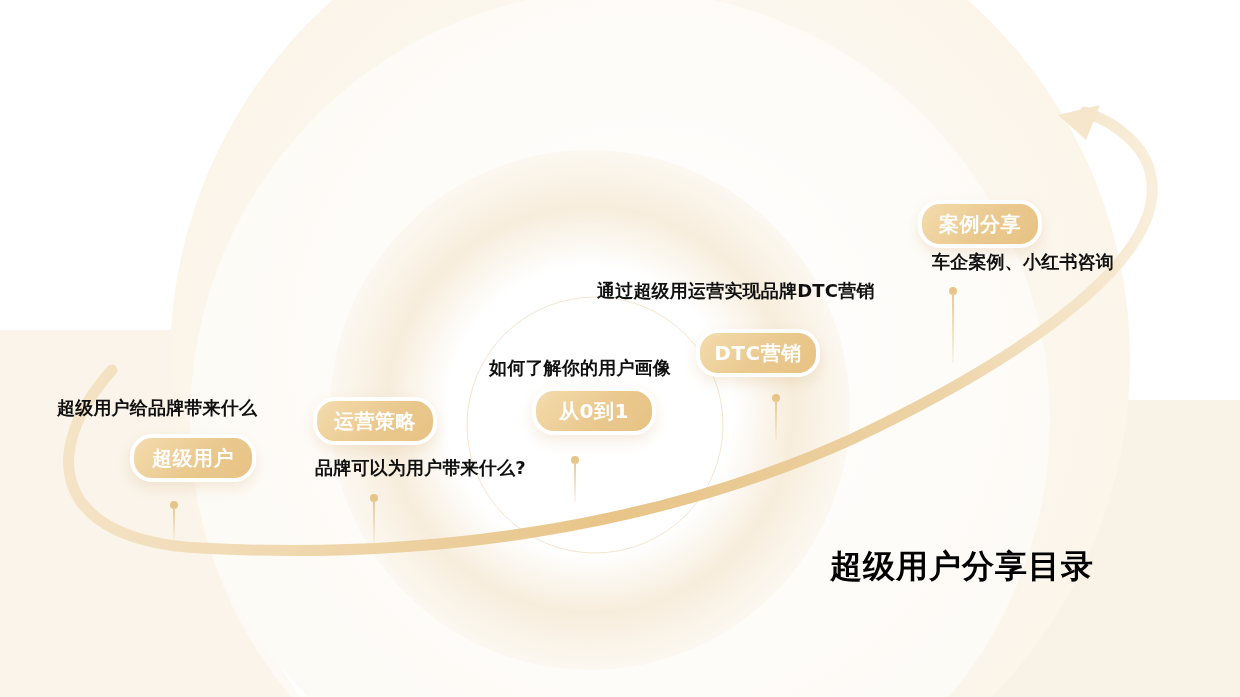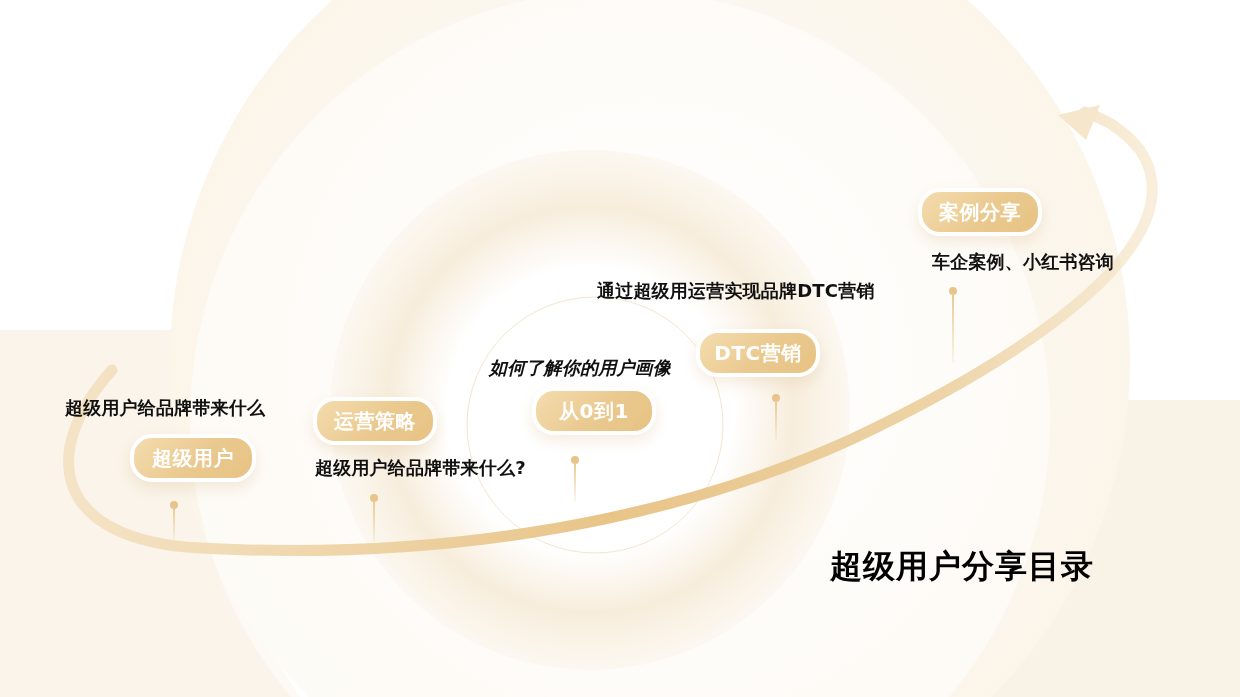--- a/index.html
+++ b/index.html
@@ -122,29 +122,29 @@
 
   <div class="pin-dot" style="left:571px; top:456px;"></div>
   <div class="pin" style="left:574px; top:462px; height:40px;"></div>
 
   <div class="pin-dot" style="left:772px; top:394px;"></div>
   <div class="pin" style="left:775px; top:400px; height:40px;"></div>
 
   <div class="pin-dot" style="left:949px; top:287px;"></div>
   <div class="pin" style="left:952px; top:293px; height:70px;"></div>
 
-  <div class="caption" style="left:57px; top:397px;margin-left:8px;">超级用户给品牌带来什么</div>
+  <div class="caption" style="left:57px; top:397px;">超级用户给品牌带来什么</div>
   <div class="pill" style="left:130px; top:434px; width:118px;">超级用户</div>
 
   <div class="pill" style="left:313px; top:397px; width:116px;">运营策略</div>
-  <div class="caption" style="left:315px; top:457px;">超级用户给品牌带来什么?</div>
+  <div class="caption" style="left:315px; top:457px;">品牌可以为用户带来什么?</div>
 
-  <div class="caption" style="left:489px; top:357px;font-style:italic;">如何了解你的用户画像</div>
+  <div class="caption" style="left:489px; top:357px;">如何了解你的用户画像</div>
   <div class="pill" style="left:532px; top:387px; width:116px;">从0到1</div>
 
   <div class="caption" style="left:597px; top:280px;">通过超级用运营实现品牌DTC营销</div>
   <div class="pill" style="left:696px; top:329px; width:116px;">DTC营销</div>
 
-  <div class="pill" style="left:918px; top:188px; width:116px;">案例分享</div>
+  <div class="pill" style="left:918px; top:200px; width:116px;">案例分享</div>
   <div class="caption" style="left:932px; top:251px;">车企案例、小红书咨询</div>
 
   <div class="main-title">超级用户分享目录</div>
 </div>
 
 </body></html>

